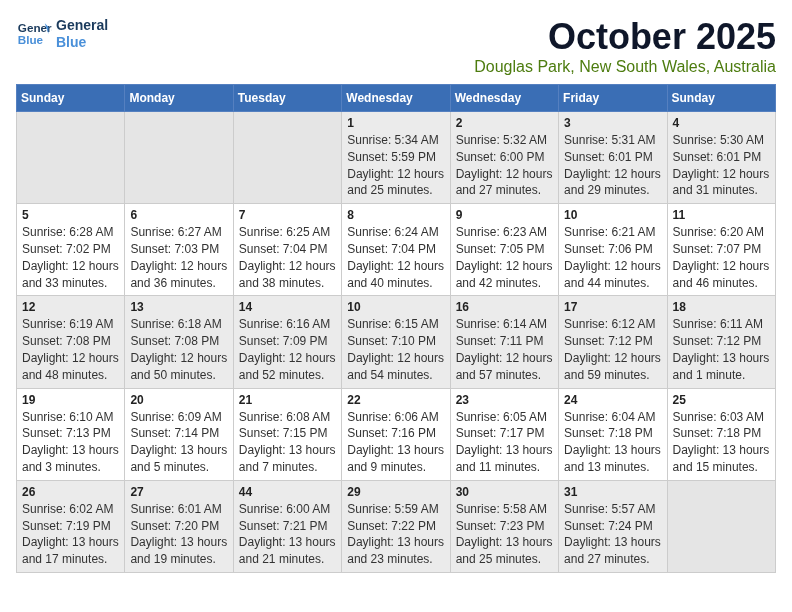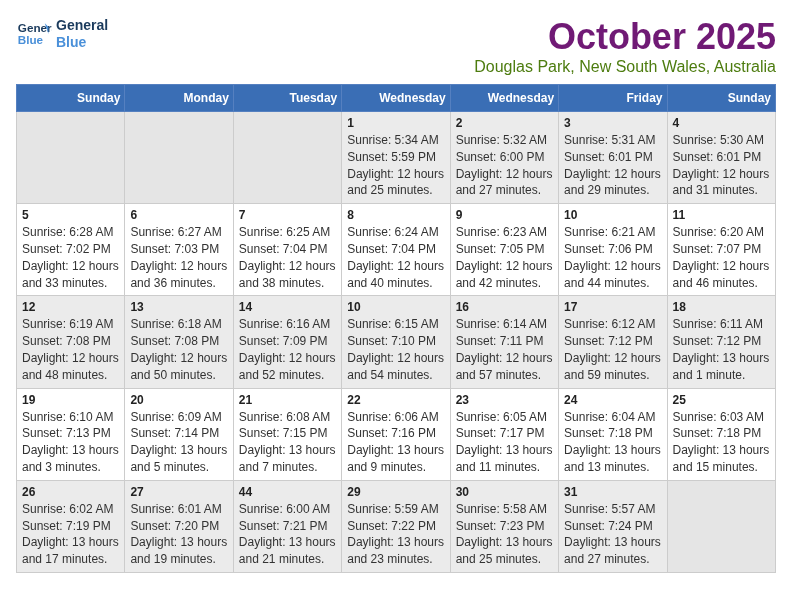--- a/index.html
+++ b/index.html
@@ -31,38 +31,38 @@
     .logo-icon {
       width: 36px;
       height: 36px;
     }
     .title-area {
       text-align: right;
     }
     .month-title {
       font-size: 36px;
       font-weight: bold;
-      color: #701a75;
+      color: #0f172a;
     }
     .location-title {
       font-size: 16px;
       color: #4d7c0f;
     }
     table {
       width: 100%;
       border-collapse: collapse;
       table-layout: fixed;
     }
     th {
       background-color: #3a6eb5;
       color: #fff;
       font-size: 12px;
       font-weight: bold;
       padding: 6px 4px;
-      text-align: right;
+      text-align: left;
       border: 1px solid #5580c0;
     }
     td {
       border: 1px solid #ccc;
       vertical-align: top;
       padding: 4px 5px;
       font-size: 10.5px;
       color: #222;
       background: #fff;
       min-height: 80px;

